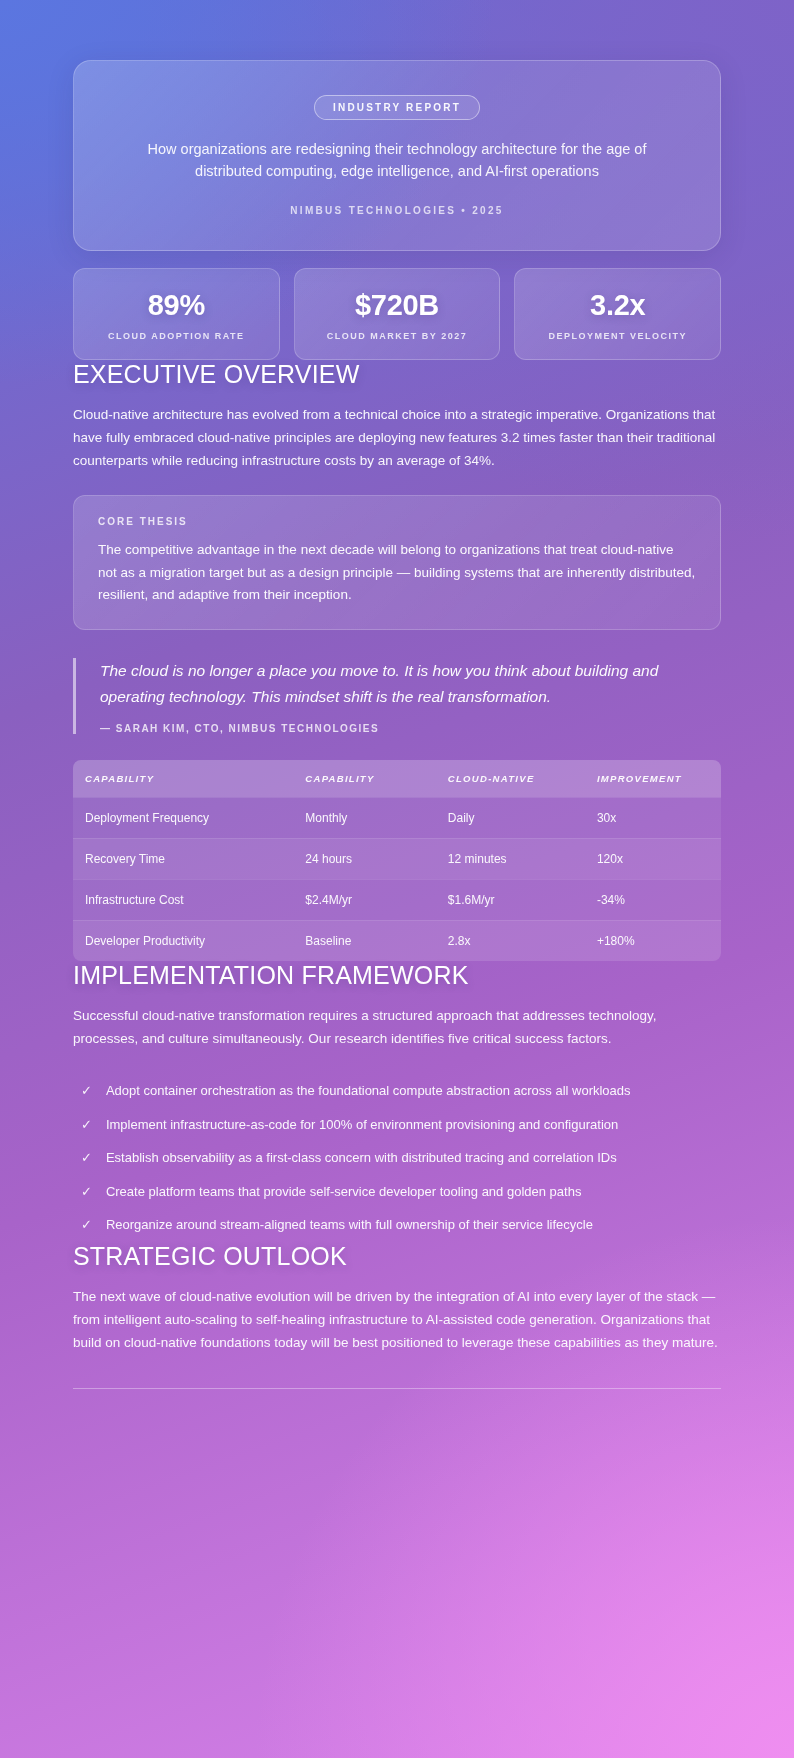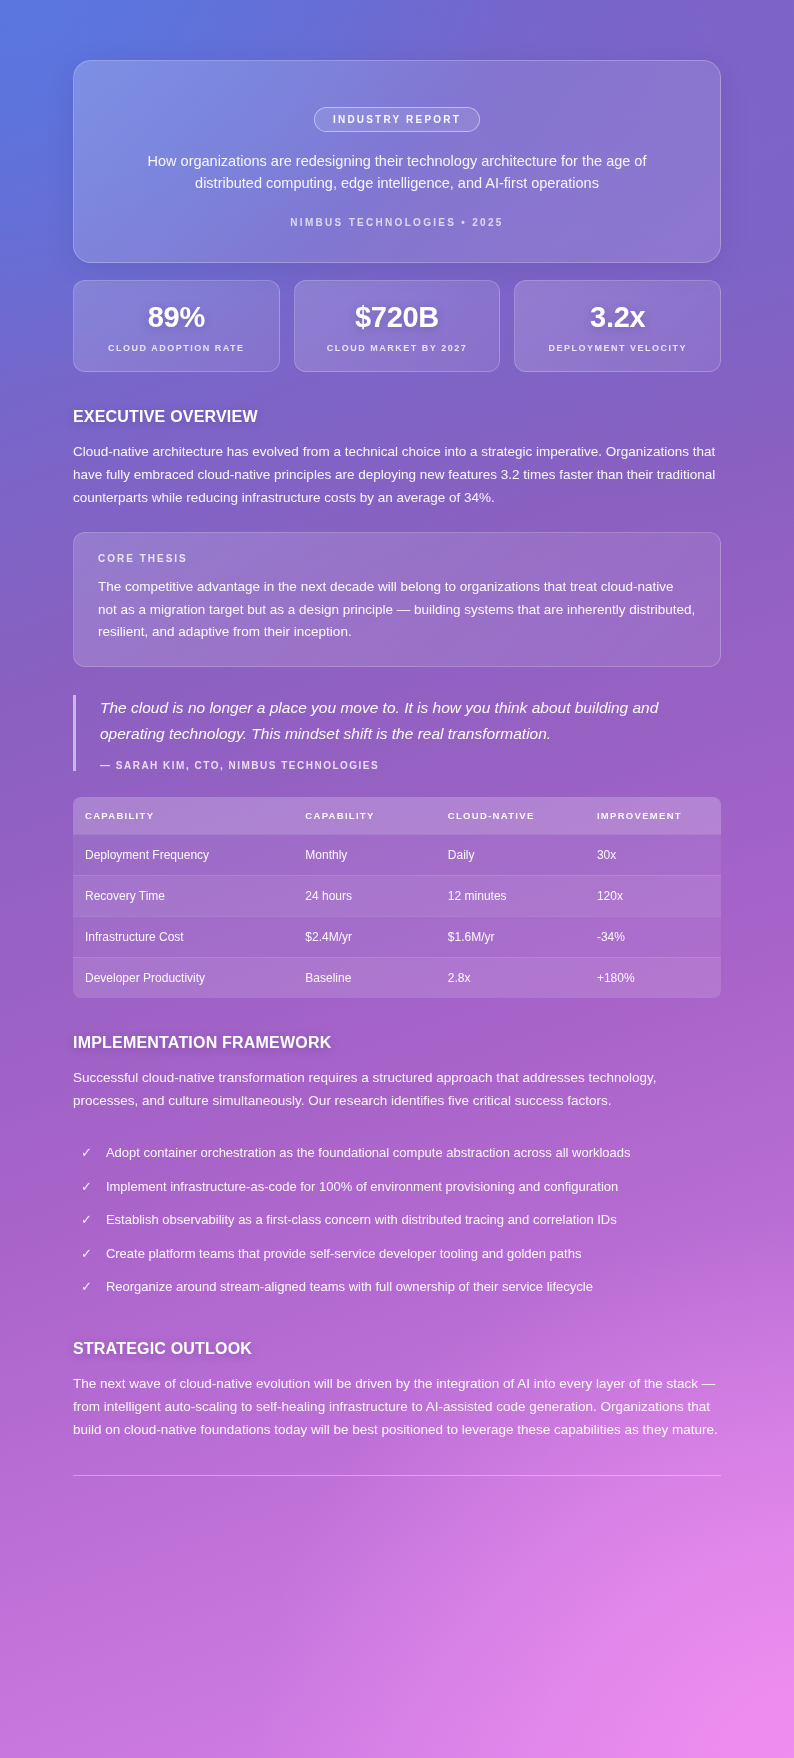--- a/index.html
+++ b/index.html
@@ -37,21 +37,20 @@
   .badge {
     display: inline-block;
     border: 1px solid rgba(255,255,255,0.45);
     border-radius: 14px;
     padding: 6px 18px;
     font-size: 10px;
     letter-spacing: 2.2px;
     font-weight: bold;
     color: rgba(255,255,255,0.94);
     background: rgba(255,255,255,0.10);
-    margin-top: 12px;
   }
   .hero h1 {
     margin-top: 24px;
     font-size: 38px;
     line-height: 1.14;
     font-weight: bold;
     letter-spacing: -0.4px;
     text-shadow: 0 3px 10px rgba(60,40,110,0.33);
   }
   .hero .sub {
@@ -92,24 +91,23 @@
   .stat .label {
     margin-top: 9px;
     font-size: 9px;
     letter-spacing: 1.5px;
     font-weight: bold;
     color: rgba(255,255,255,0.80);
   }
 
   
   h2.section-title {
-    font-size: 16px;
-    font-weight: bold;
+    font-size: 25px;
+    font-weight: normal;
     letter-spacing: 0.2px;
-    margin-top: 36px;
     text-shadow: 0 2px 8px rgba(60,40,110,0.25);
   }
   p.body {
     font-size: 13.5px;
     line-height: 1.72;
     color: rgba(255,255,255,0.94);
     margin-top: 14px;
   }
 
   
@@ -163,20 +161,21 @@
     font-size: 12px;
   }
   thead th {
     text-align: left;
     font-size: 9.5px;
     letter-spacing: 1.3px;
     font-weight: bold;
     padding: 13px 12px;
     background: rgba(255,255,255,0.22);
     color: rgba(255,255,255,0.95);
+    font-style: italic;
   }
   tbody td {
     padding: 13px 12px;
     font-size: 12px;
     color: rgba(255,255,255,0.95);
     border-top: 1px solid rgba(255,255,255,0.10);
   }
   tbody tr:nth-child(odd)  { background: rgba(255,255,255,0.07); }
   tbody tr:nth-child(even) { background: rgba(255,255,255,0.13); }
   thead th:nth-child(1), tbody td:nth-child(1) { width: 34%; }

